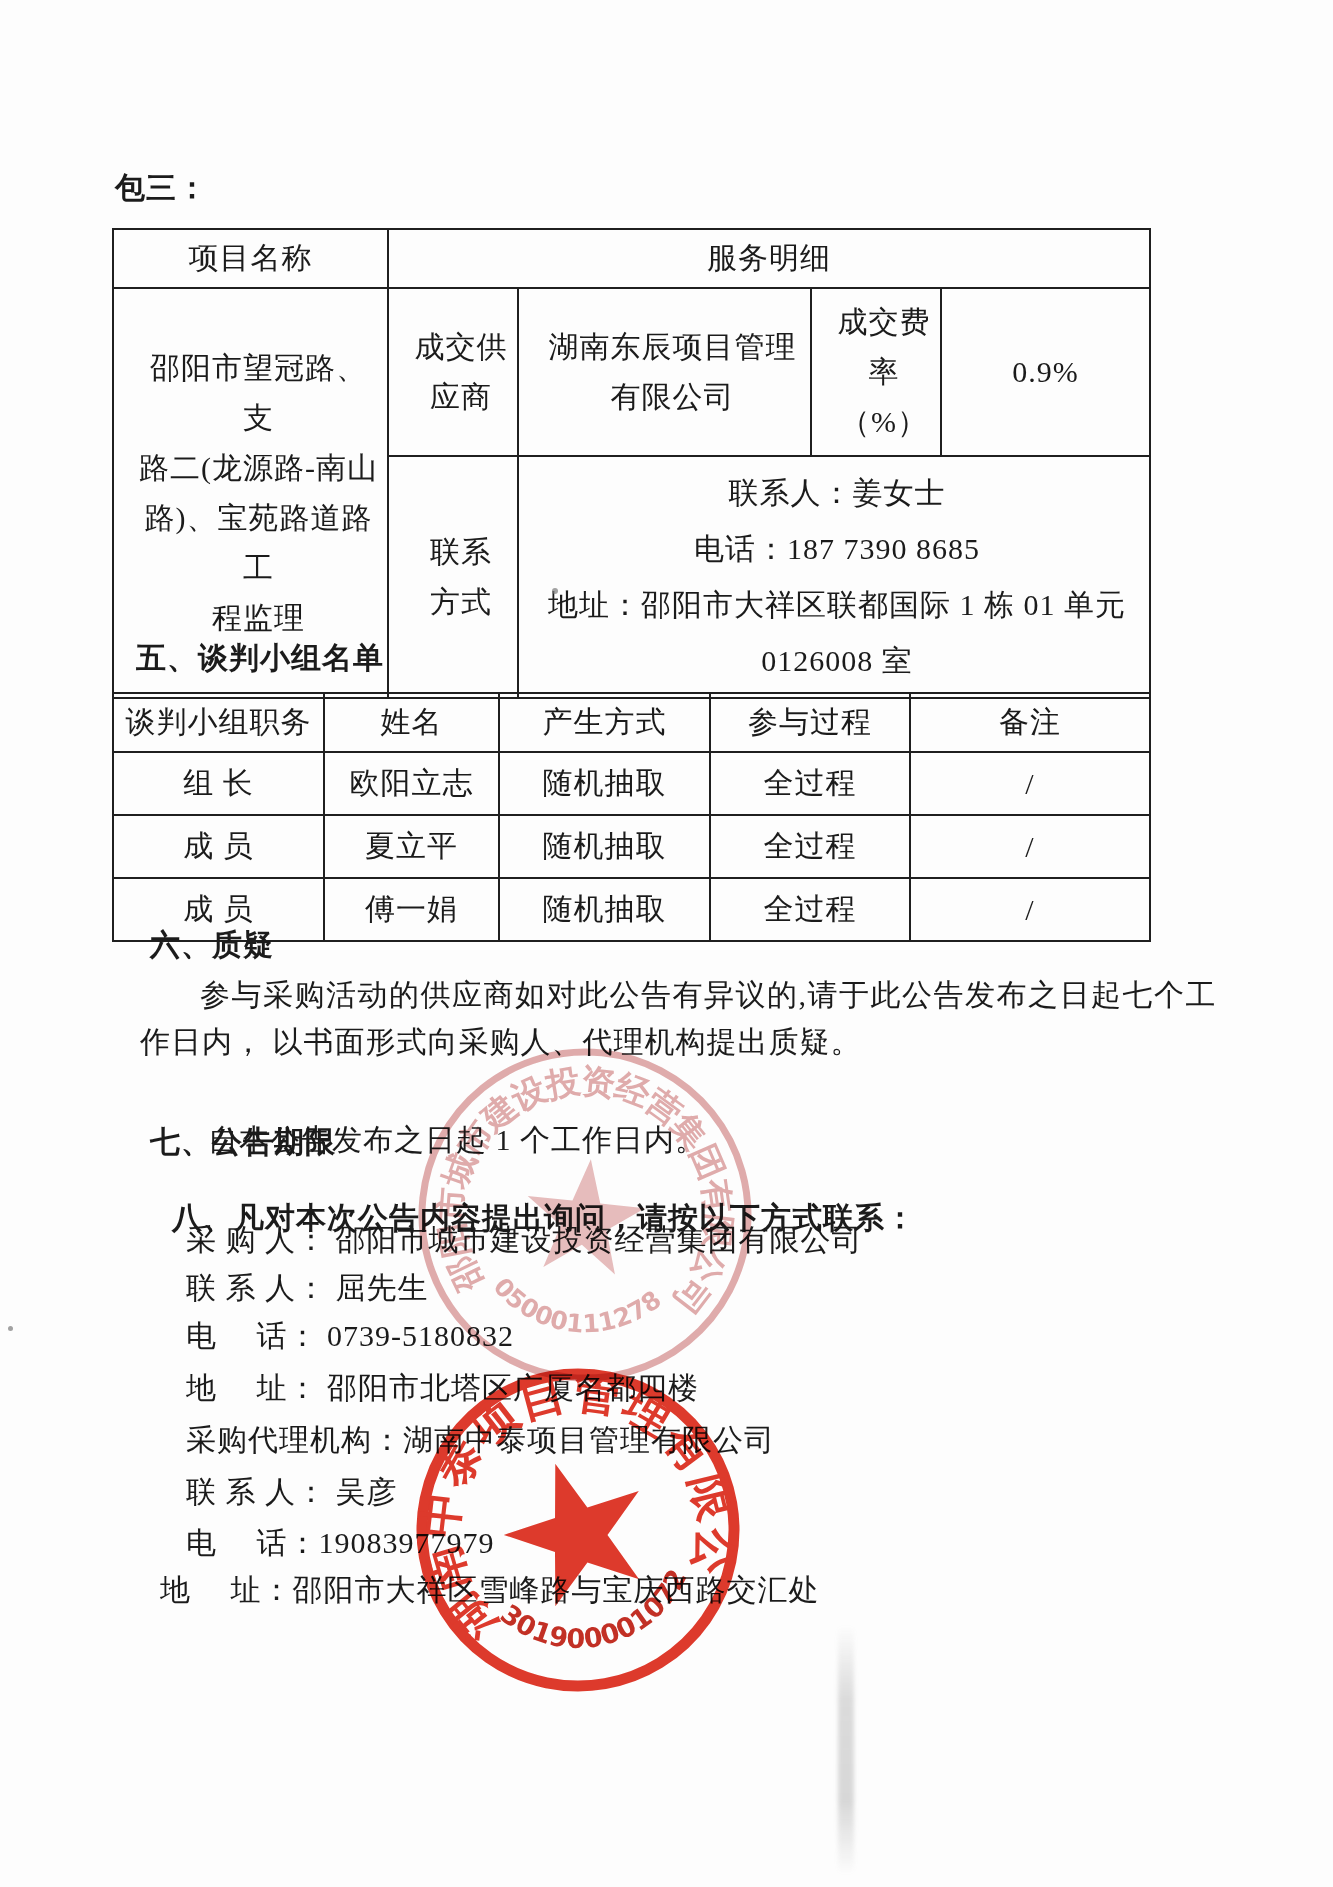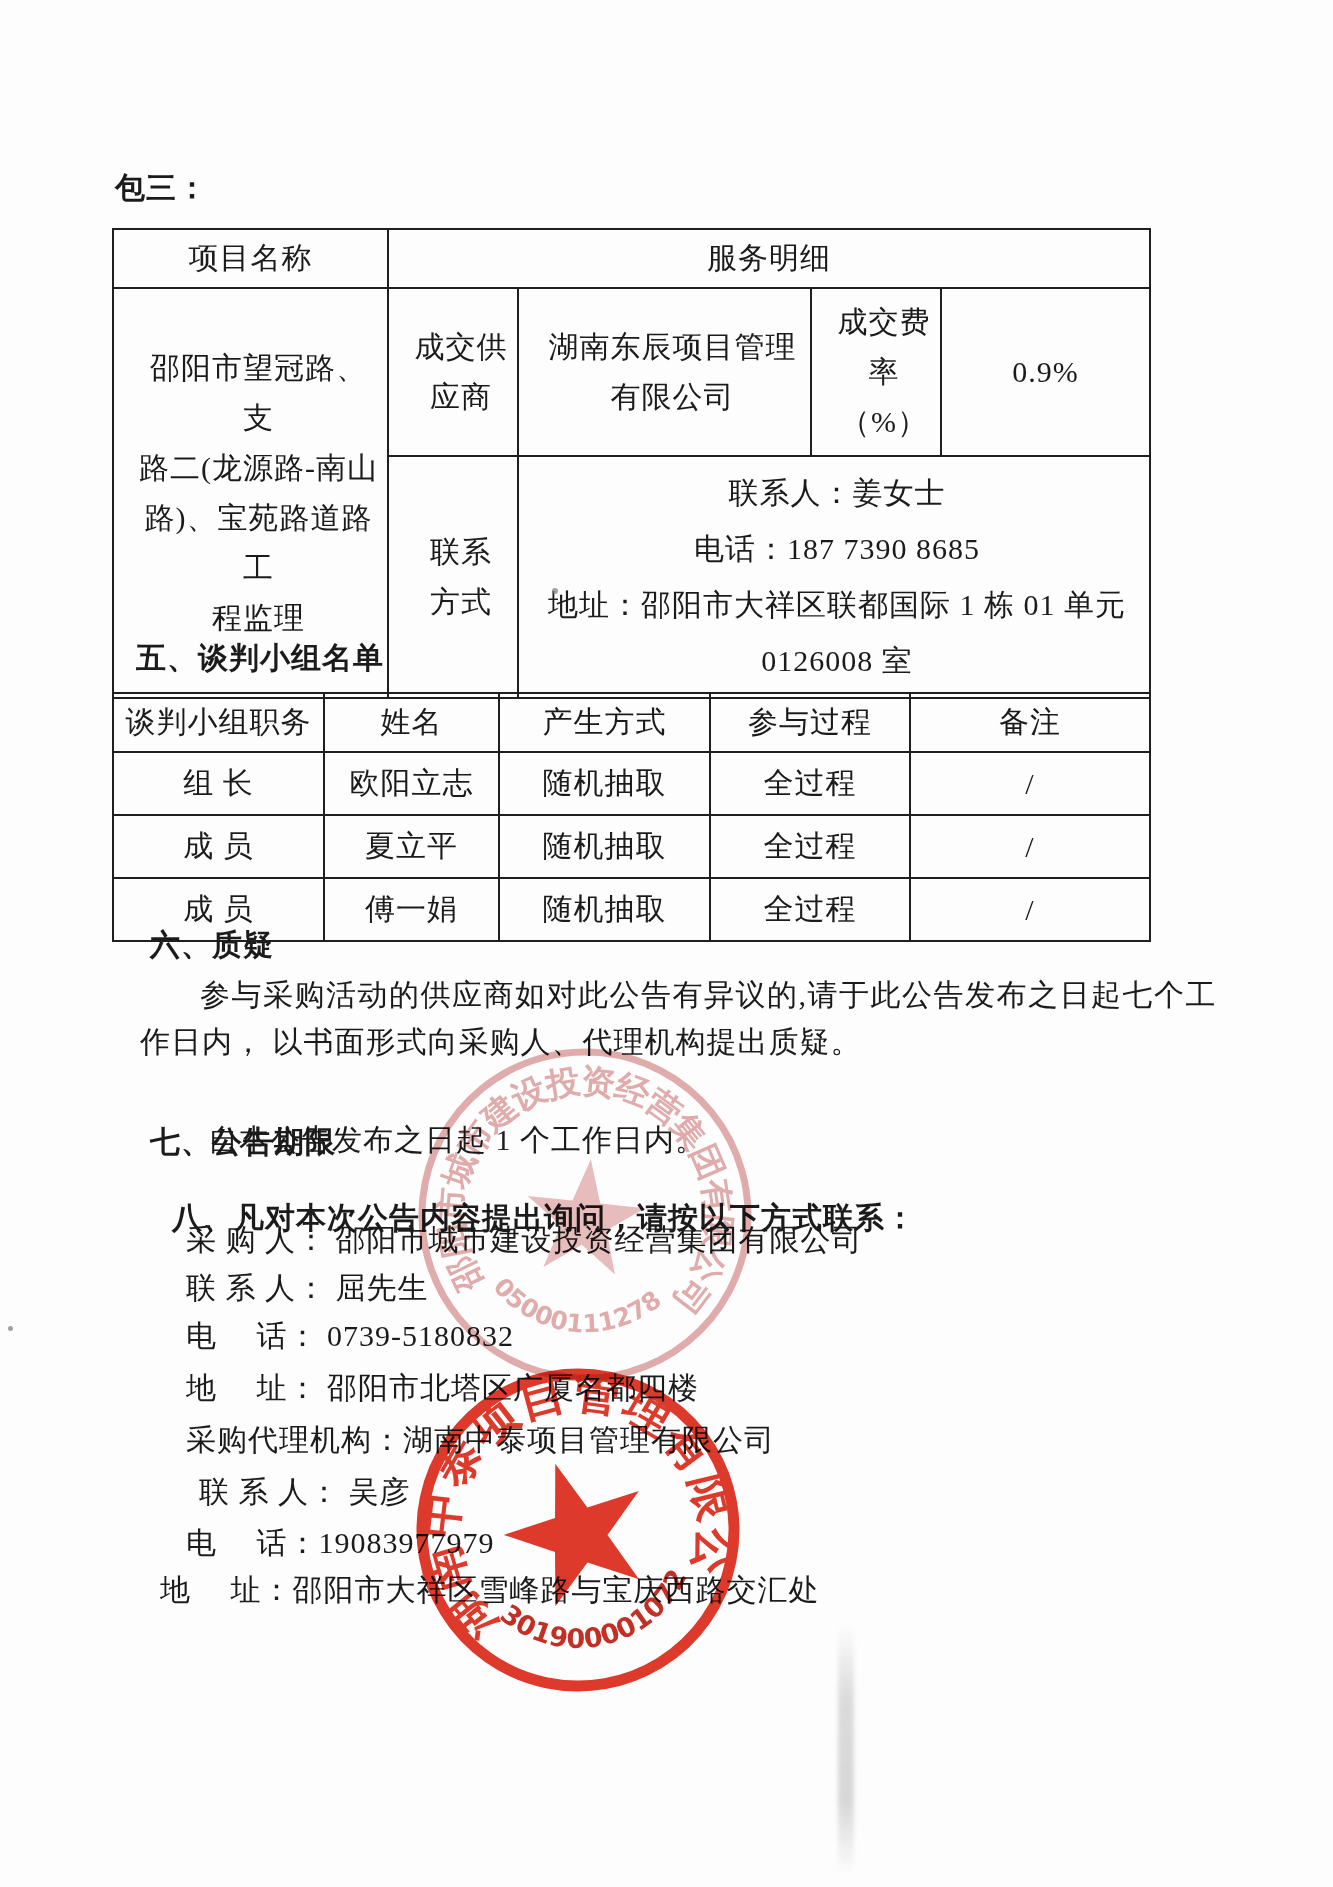--- a/index.html
+++ b/index.html
@@ -128,21 +128,21 @@
   <div class="tl bold" style="left:150px;top:1122px;">七、公告期限</div>
   <div class="tl" style="left:208px;top:1120px;">自本公告发布之日起 1 个工作日内。</div>
 
   <div class="tl bold" style="left:140px;top:1198px;margin-left:32px;">八、凡对本次公告内容提出询问，请按以下方式联系：</div>
 
   <div class="tl" style="left:186px;top:1220px;">采 购 人：  邵阳市城市建设投资经营集团有限公司</div>
   <div class="tl" style="left:186px;top:1268px;">联 系 人：  屈先生</div>
   <div class="tl" style="left:186px;top:1316px;">电　  话：  0739-5180832</div>
   <div class="tl" style="left:186px;top:1368px;">地　  址：  邵阳市北塔区广厦名都四楼</div>
   <div class="tl" style="left:186px;top:1420px;">采购代理机构：湖南中泰项目管理有限公司</div>
-  <div class="tl" style="left:199px;top:1472px;">联 系 人：  吴彦</div>
+  <div class="tl" style="left:186px;top:1472px;">联 系 人：  吴彦</div>
   <div class="tl" style="left:186px;top:1523px;">电　  话：19083977979</div>
   <div class="tl" style="left:160px;top:1570px;">地　  址：邵阳市大祥区雪峰路与宝庆西路交汇处</div>
 
   <svg class="stamp stamp-pale" style="left:405px;top:1035px;" width="360" height="360" viewBox="0 0 360 360">
     <circle cx="180" cy="180" r="163" fill="none" stroke="#c96a6a" stroke-width="7"></circle>
     <polygon points="180,124 194,167 239,167 203,193 216,236 180,210 144,236 157,193 121,167 166,167" fill="#c96a6a" fill-opacity="0.8"></polygon>
     <defs>
       <path id="p1text" d="M 86.5 258.4 A 122 122 0 1 1 273.5 258.4" fill="none"></path>
       <path id="p1code" d="M 73.7 230.5 A 118 118 0 0 0 286.3 230.5" fill="none"></path>
     </defs>

